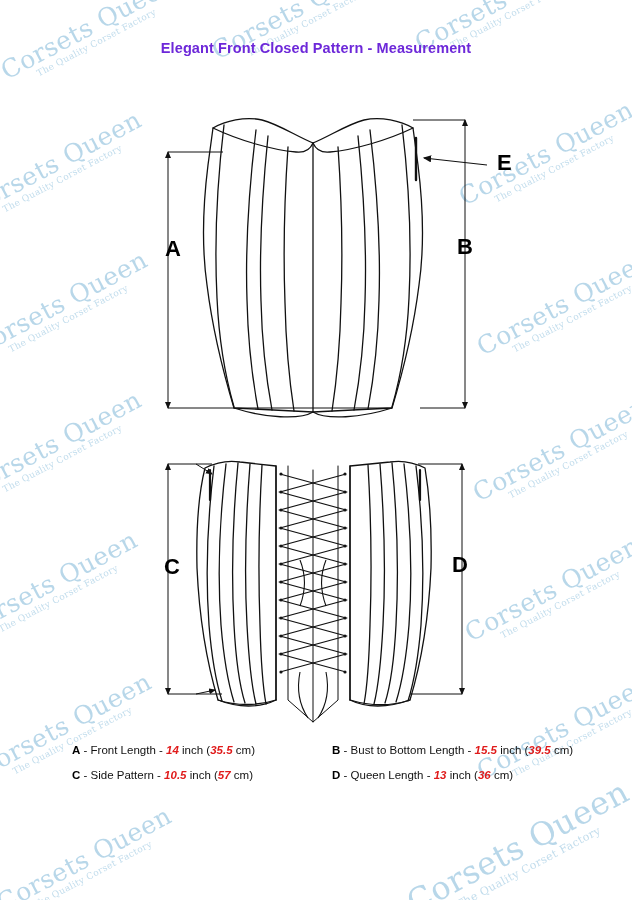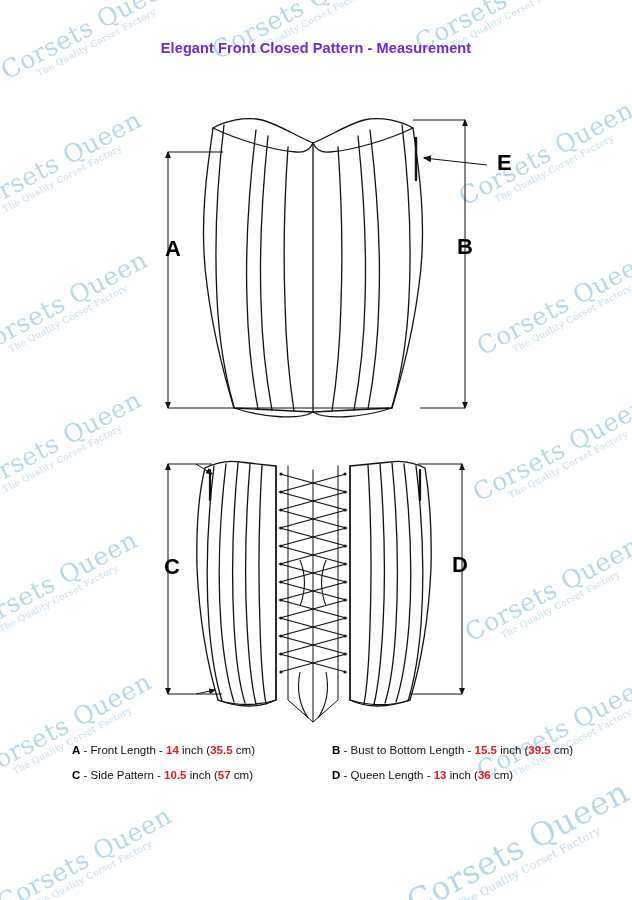--- a/index.html
+++ b/index.html
@@ -91,21 +91,21 @@
     margin-bottom: 13px;
   }
   .legend .col {
     width: 260px;
   }
   .legend .col.full { width: 520px; }
   .lgd-key {
     font-weight: 700;
     color: #000;
   }
-  .red { color: #e01b1b; font-weight: 700; }
+  .red { color: #e01b1b; font-weight: 700; font-style: italic; }
   .blk { color: #111; }
 </style>
 </head>
 <body>
 
 <div id="page">
 
   <div class="wm" style="left:-6px; top:14px; transform:rotate(-28deg);">
     <div class="wm-main" style="font-size:25px;">Corsets Queen</div>
     <div class="wm-sub" style="font-size:9px;">The Quality Corset Factory</div>

